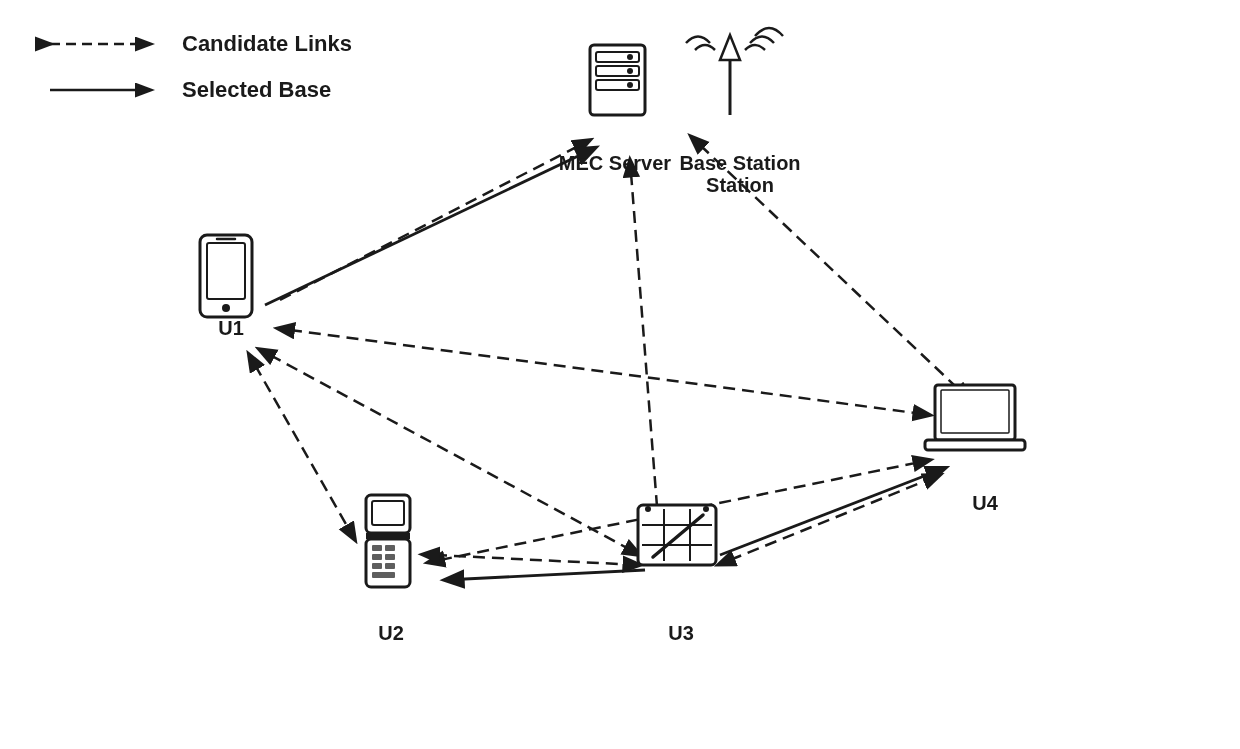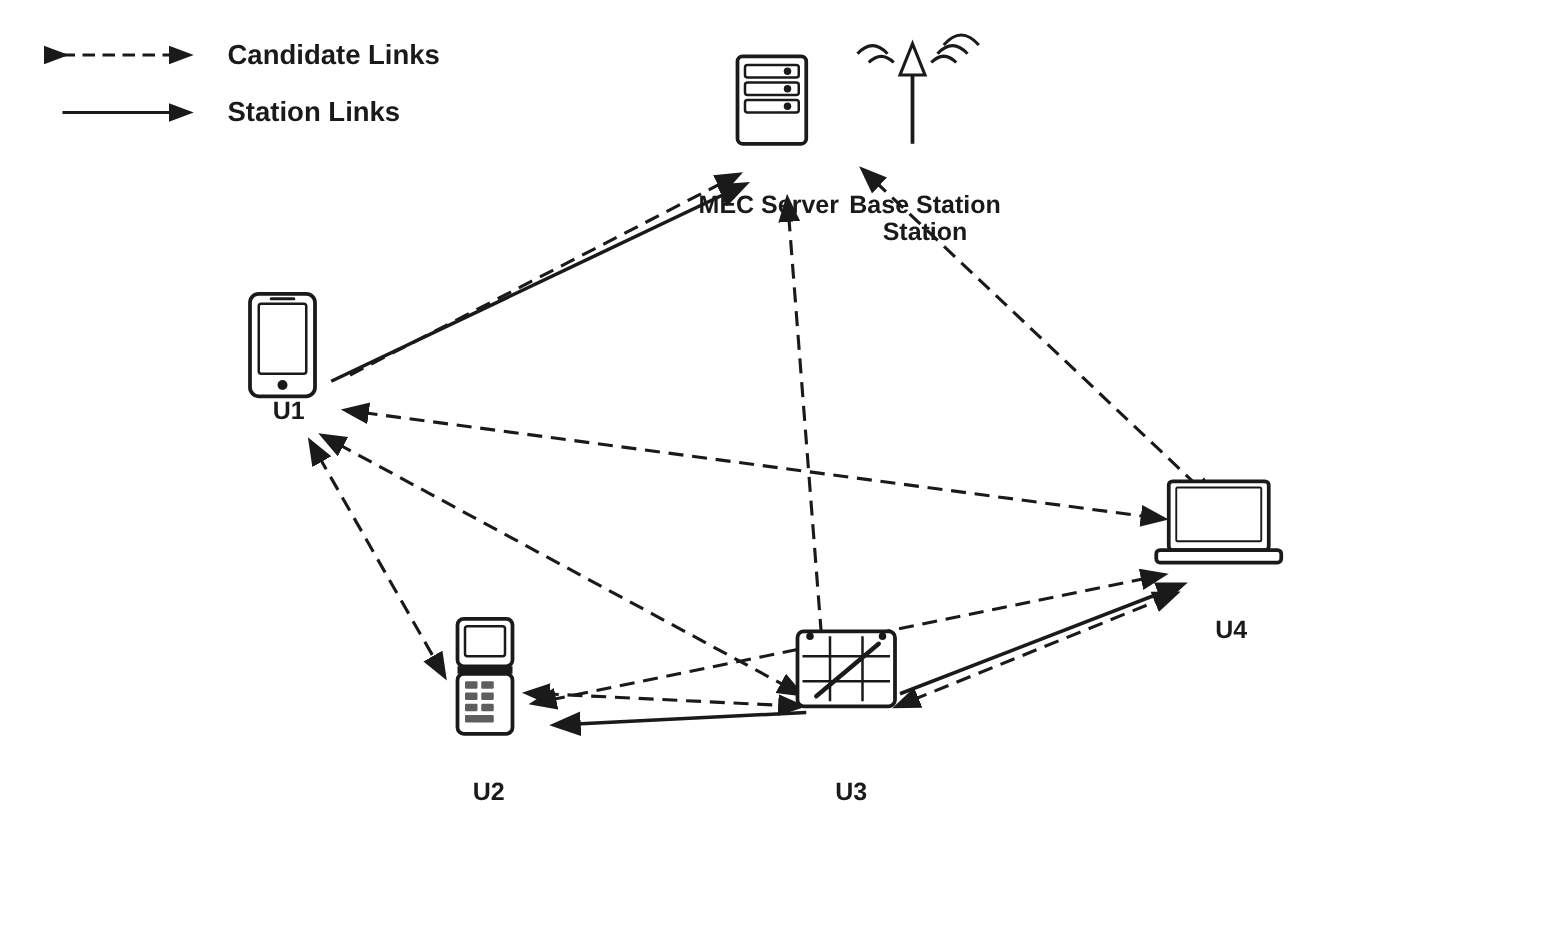--- a/index.html
+++ b/index.html
@@ -68,21 +68,21 @@
     </div>
     <div class="legend-item">
       <svg width="140" height="28">
         <defs>
           <marker id="leg-arrow-solid" markerWidth="8" markerHeight="8" refX="6" refY="3" orient="auto">
             <path d="M0,0 L0,6 L8,3 z" fill="#1a1a1a"></path>
           </marker>
         </defs>
         <line x1="20" y1="14" x2="120" y2="14" stroke="#1a1a1a" stroke-width="2.5" marker-end="url(#leg-arrow-solid)"></line>
       </svg>
-      <span class="legend-label">Station Links</span>
+      <span class="legend-label">Selected Base</span>
     </div>
   </div>
 
   <svg class="main-svg">
     <defs>
 
       <marker id="arr-dash-end" markerWidth="9" markerHeight="9" refX="7" refY="3.5" orient="auto">
         <path d="M0,0 L0,7 L9,3.5 z" fill="#1a1a1a"></path>
       </marker>
       <marker id="arr-dash-start" markerWidth="9" markerHeight="9" refX="2" refY="3.5" orient="auto-start-reverse">

